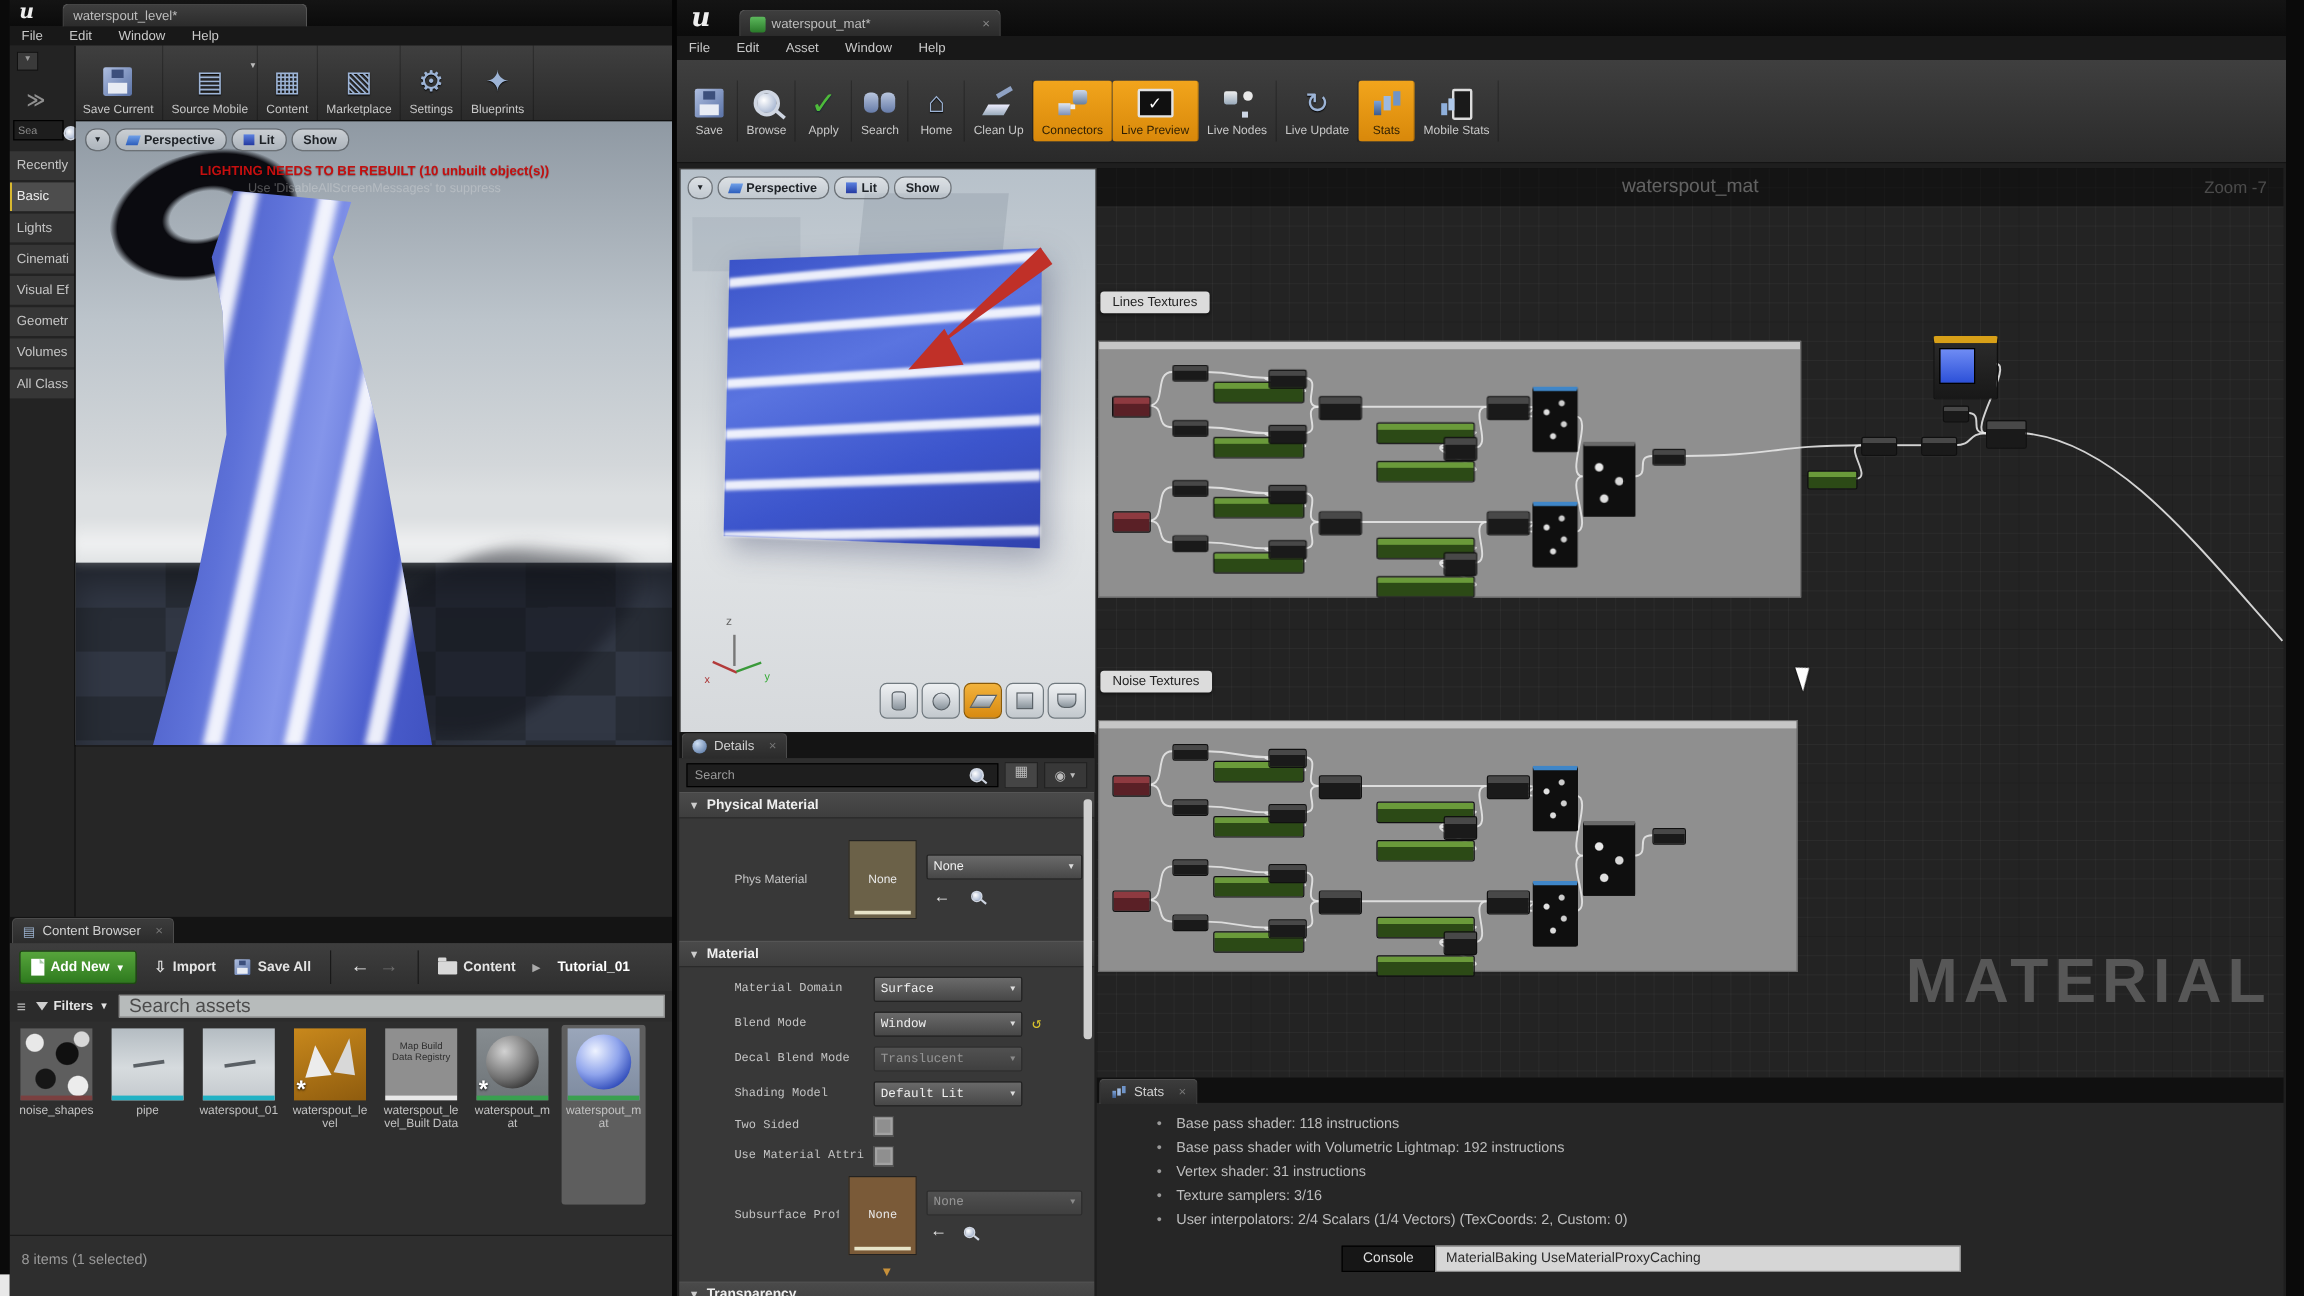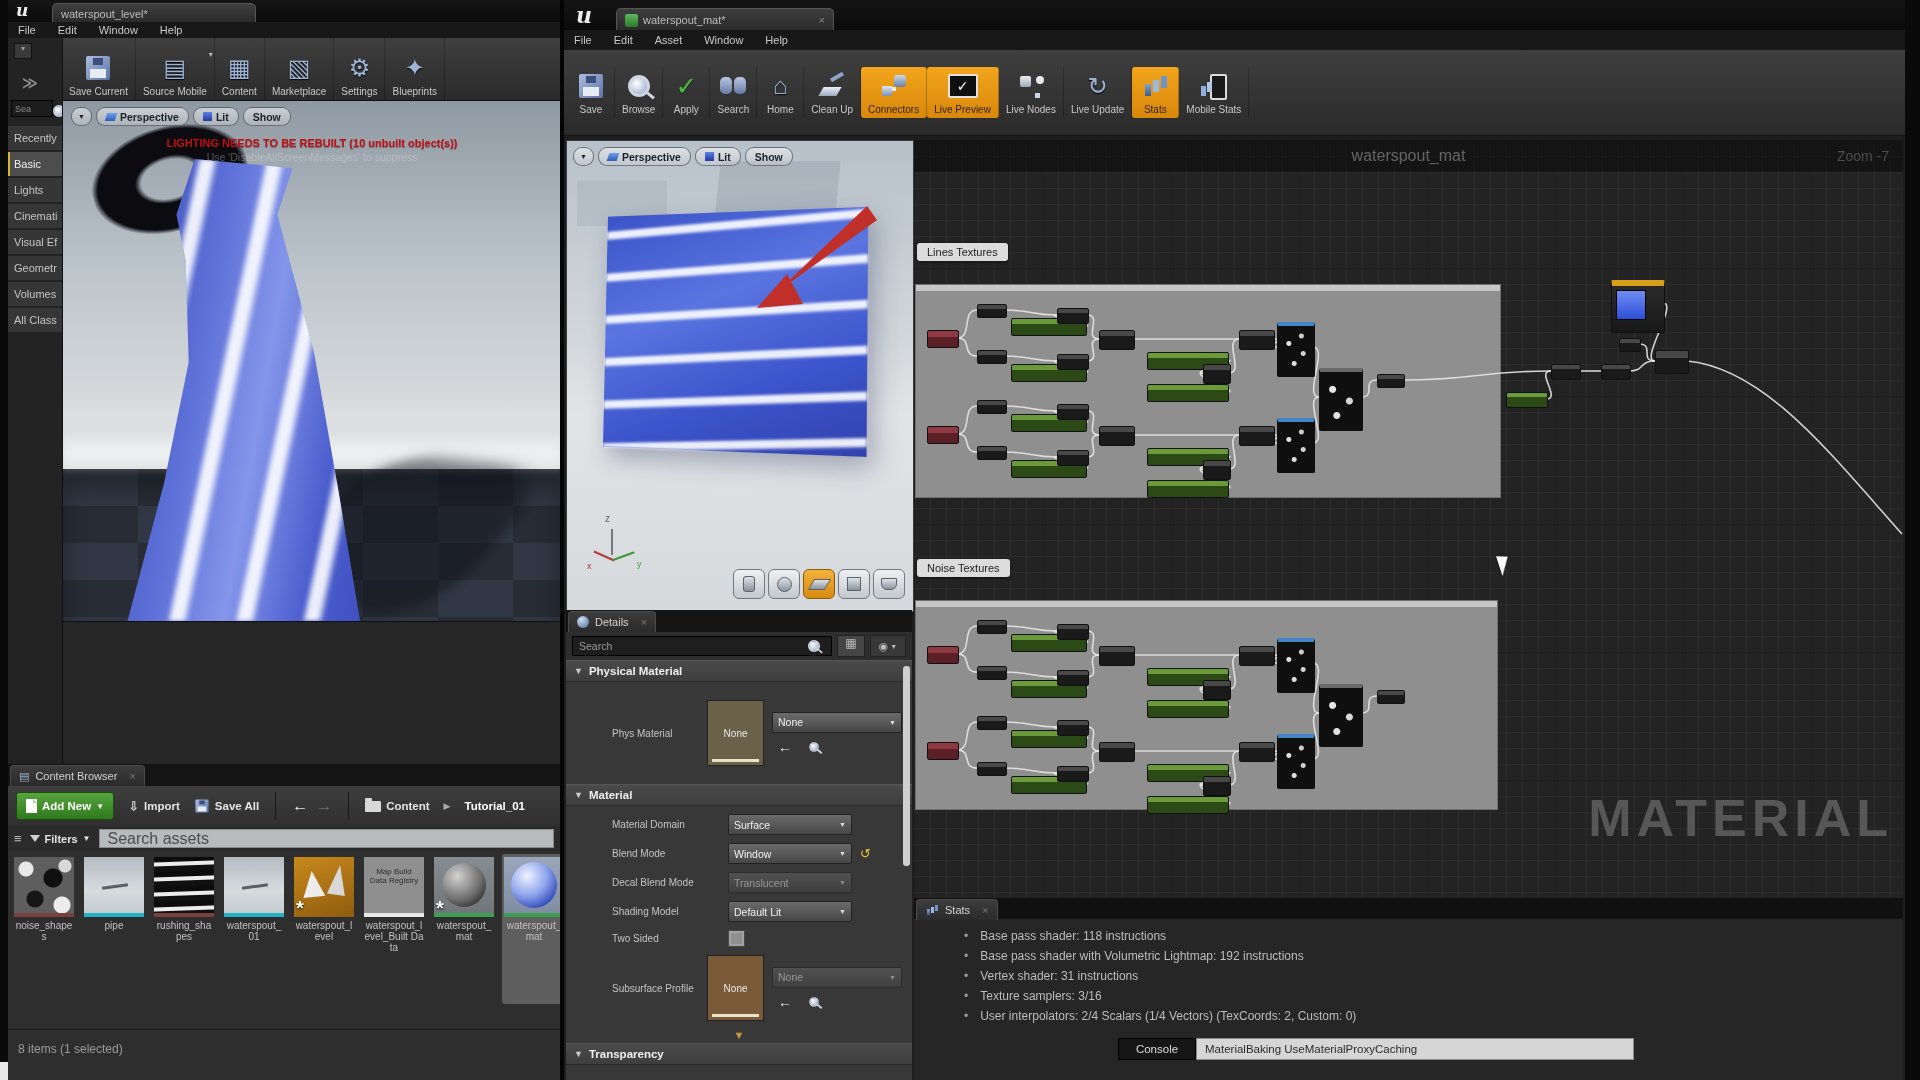--- a/index.html
+++ b/index.html
@@ -334,26 +334,20 @@
             </div>
             <div class="aname">noise_shapes</div>
           </div>
           <div class="asset">
             <div class="thumb t-mesh">
               <div class="underl" style="background: rgb(34, 178, 196);"></div>
             </div>
             <div class="aname">pipe</div>
           </div>
           <div class="asset">
-            <div class="thumb t-texture-lines">
-              <div class="underl" style="background: rgb(122, 64, 64);"></div>
-            </div>
-            <div class="aname">rushing_shapes</div>
-          </div>
-          <div class="asset">
             <div class="thumb t-mesh">
               <div class="underl" style="background: rgb(34, 178, 196);"></div>
             </div>
             <div class="aname">waterspout_01</div>
           </div>
           <div class="asset">
             <div class="thumb t-level">
               <div class="dirty">*</div>
             </div>
             <div class="aname">waterspout_level</div>
@@ -564,21 +558,21 @@
                   <div class="mini-ic">←</div>
                   <div class="i-mag sm" style="width: 12px; height: 12px; border-width: 2px;"></div>
                 </div>
               </div>
             </div>
           </div>
           <div class="sec-h">
             <div class="tri">▼</div>
             <div>Material</div>
           </div>
-          <div style="padding: 4px 0px;">
+          <div style="padding: 4px 0px; font-family: Liberation Mono, monospace;">
             <div class="drow">
               <div class="dlabel">Material Domain</div>
               <div class="dd">
                 <div class="ddv">Surface</div>
                 <div class="ddc">▼</div>
               </div>
             </div>
             <div class="drow">
               <div class="dlabel">Blend Mode</div>
               <div class="dd">
@@ -596,20 +590,24 @@
             </div>
             <div class="drow">
               <div class="dlabel">Shading Model</div>
               <div class="dd">
                 <div class="ddv">Default Lit</div>
                 <div class="ddc">▼</div>
               </div>
             </div>
             <div class="drow">
               <div class="dlabel">Two Sided</div>
+              <div class="chk"></div>
+            </div>
+            <div class="drow">
+              <div class="dlabel">Use Material Attri</div>
               <div class="chk"></div>
             </div>
             <div class="drow tall">
               <div class="dlabel">Subsurface Profile</div>
               <div class="athumb" style="background: rgb(122, 90, 56);">
                 <div class="athumb-t">None</div>
               </div>
               <div class="acol">
                 <div class="dd dis" style="width: 118px;">
                   <div class="ddv">None</div>

